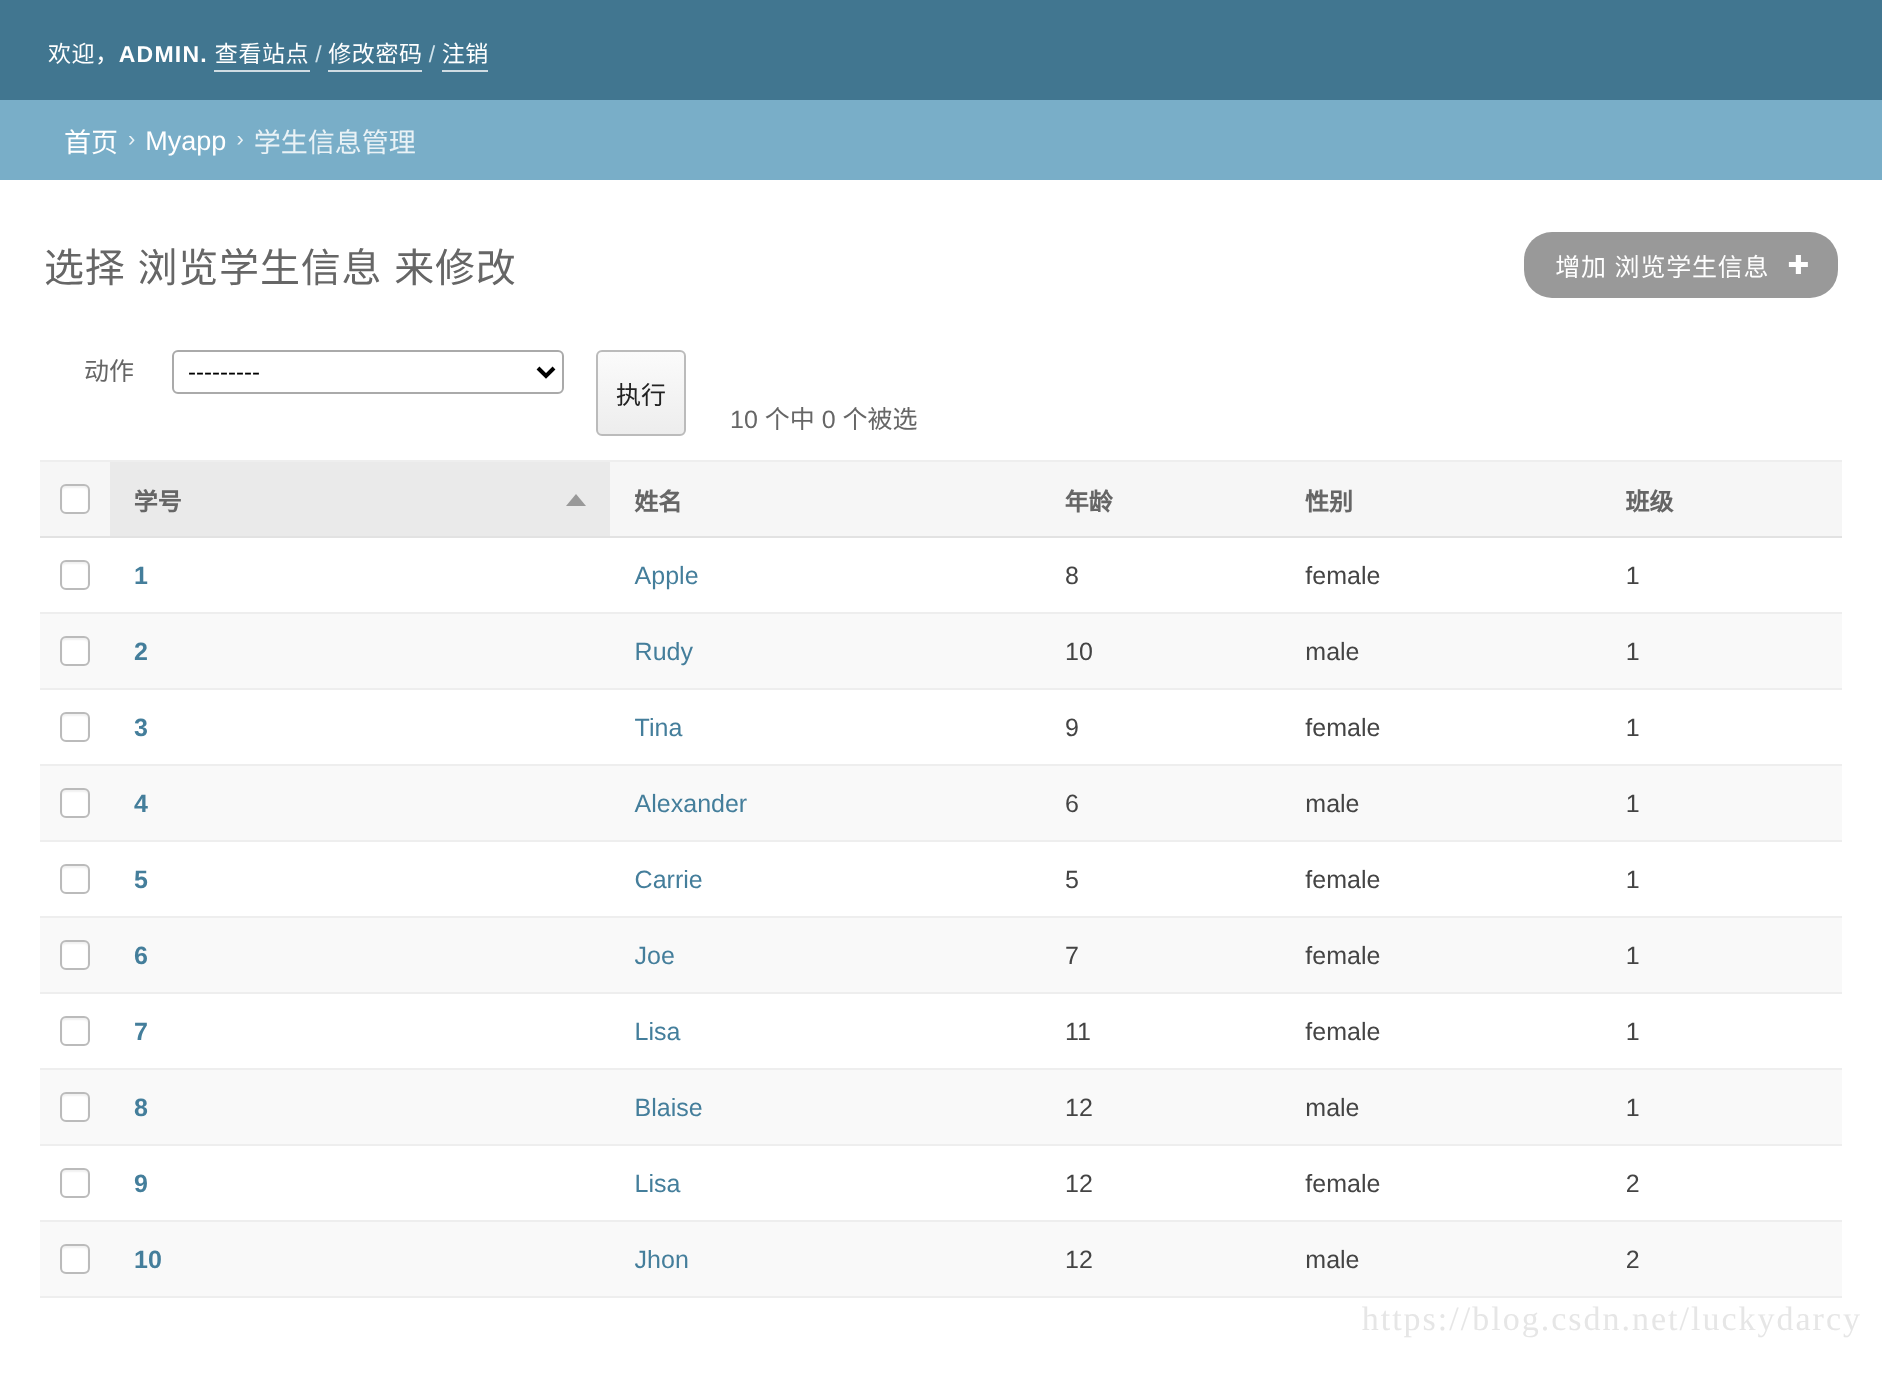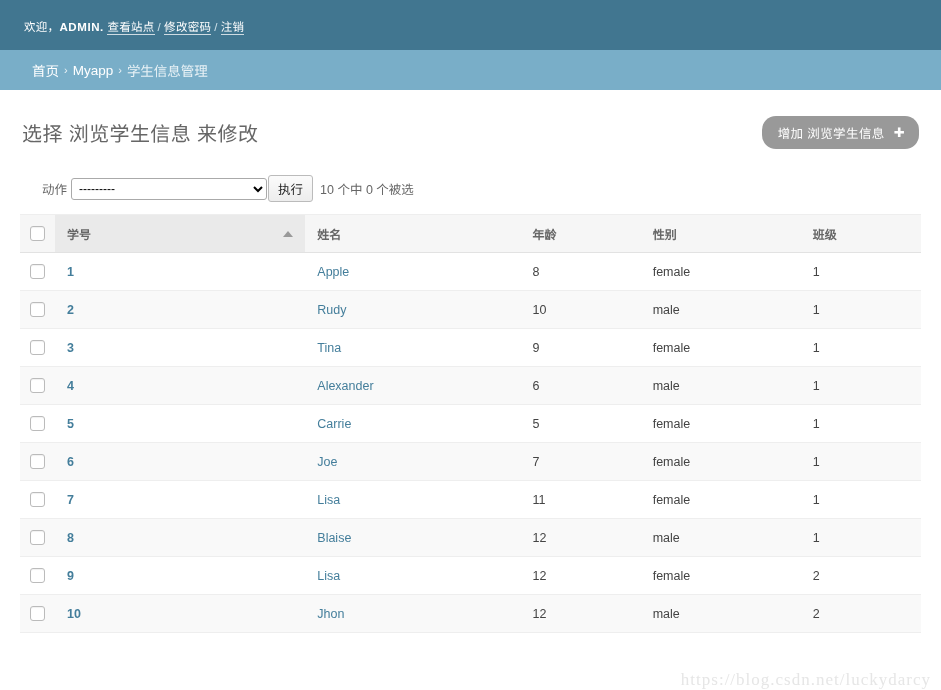--- a/index.html
+++ b/index.html
@@ -89,22 +89,21 @@
     letter-spacing: .4px;
     cursor: pointer;
     user-select: none;
     margin-left: 48px;
   }
   .plus-glyph { font-size: 13px; font-weight: bold; line-height: 1; }
 
   
   #actions-bar {
     display: flex;
-    align-items: center;
-    gap: 1px;
+    gap: 16px;
     padding: 4px 0 12px 22px;
   }
   .action-label {
     font-size: 12.5px;
     color: #666;
     margin-right: 3px;
   }
   select.action-select {
     width: 196px;
     height: 22px;
@@ -123,20 +122,21 @@
     border: 1px solid #bbb;
     border-radius: 3px;
     background: linear-gradient(#fbfbfb, #ededed);
     color: #222;
     cursor: pointer;
   }
   .action-counter {
     font-size: 12.5px;
     color: #666;
     margin-left: 6px;
+    margin-top: 24px;
   }
 
   
   #result_list {
     width: 901px;
     border-collapse: collapse;
     font-size: 12.5px;
   }
   #result_list thead th {
     background: #f6f6f6;
@@ -194,21 +194,21 @@
   #pagination {
     padding: 14px 0 0 22px;
     font-size: 12.5px;
     color: #666;
   }
 
   
   #watermark {
     position: absolute;
     right: 10px;
-    bottom: 0;
+    bottom: 20px;
     font-family: "Liberation Serif", "DejaVu Serif", serif;
     font-size: 17px;
     color: #e6e6e6;
     letter-spacing: 1px;
     white-space: nowrap;
     text-align: right;
   }
 </style>
 </head>
 <body>

